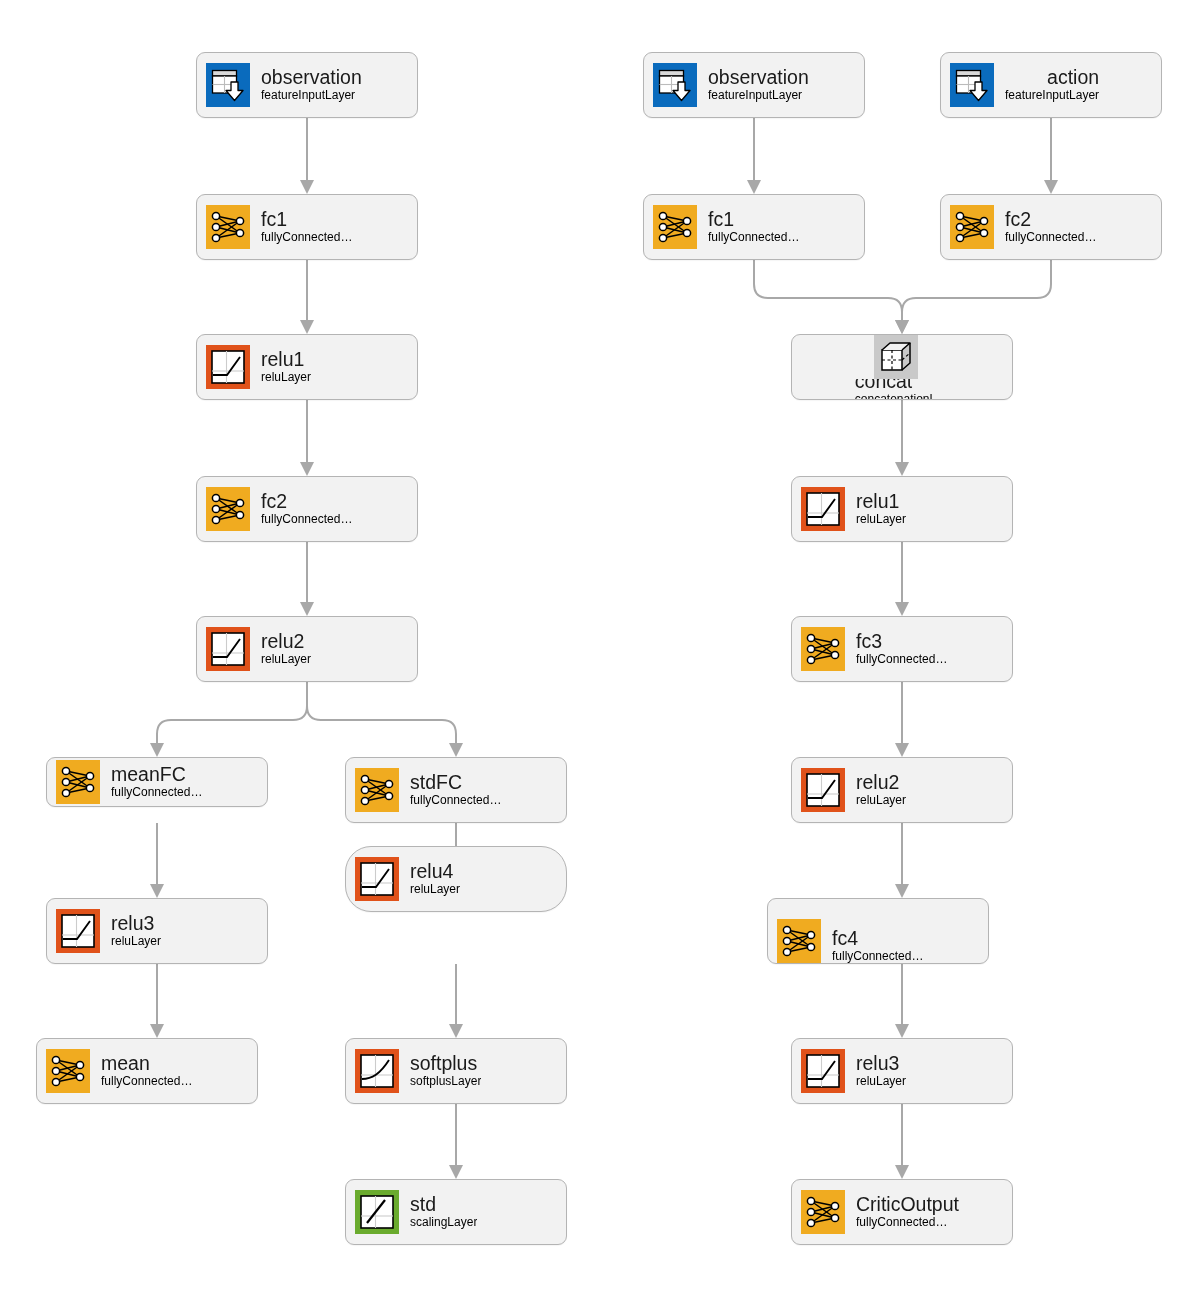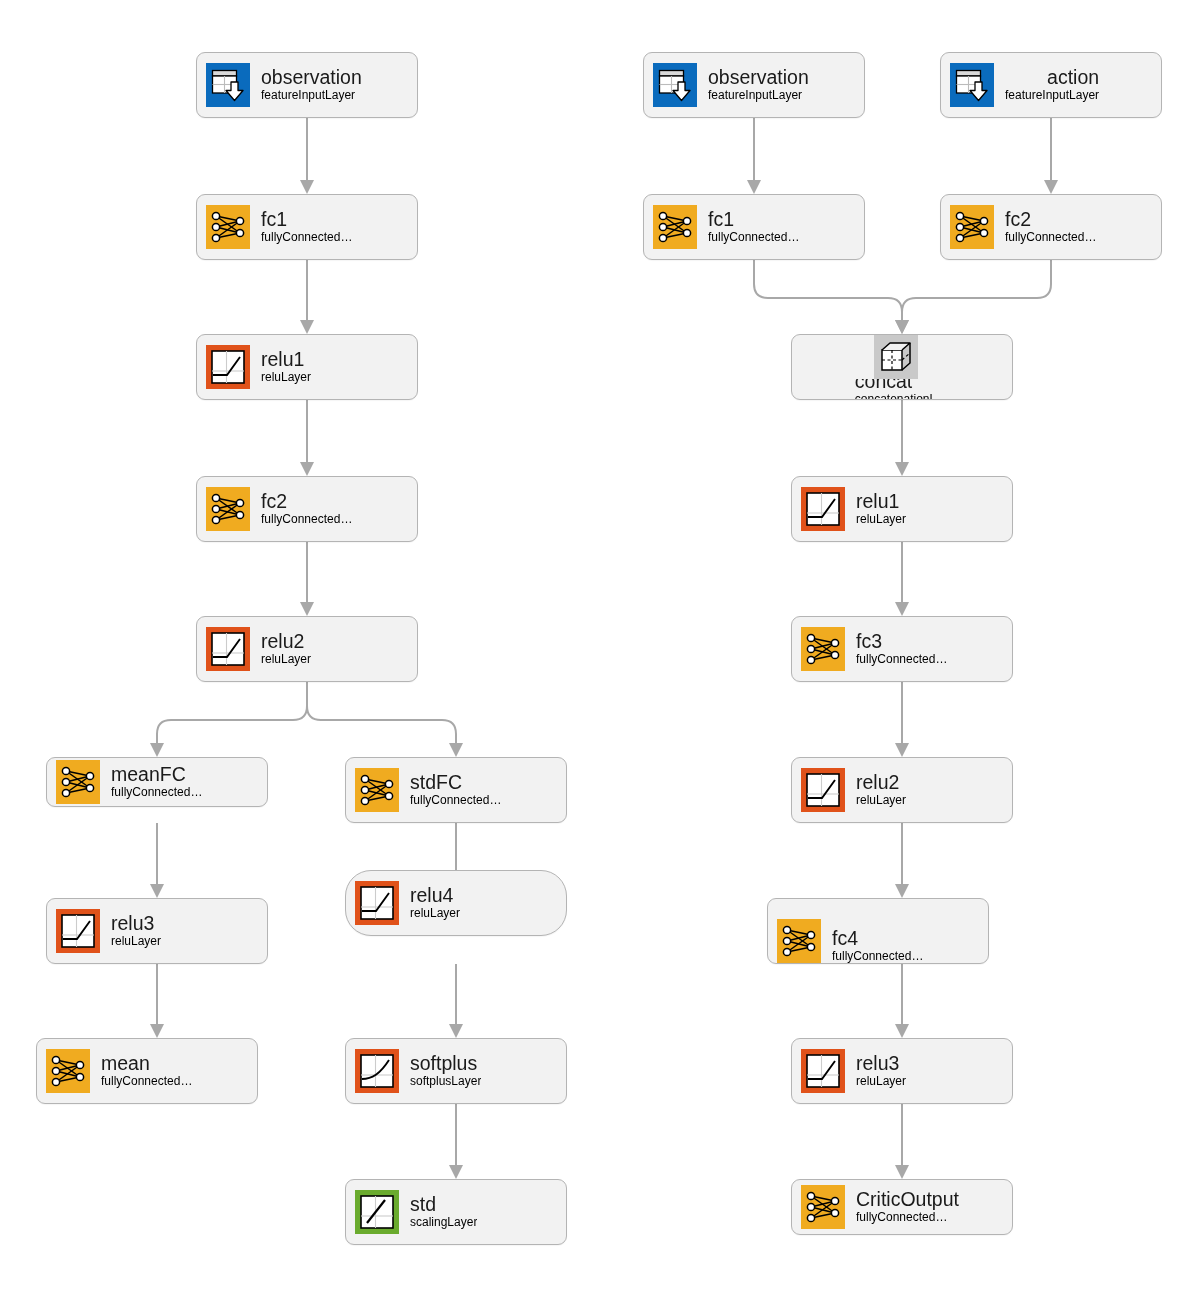--- a/index.html
+++ b/index.html
@@ -239,21 +239,21 @@
             <line x1="20.5" y1="6" x2="20.5" y2="38" stroke="#ccc" stroke-width="1.1"></line>
             <line x1="6" y1="26" x2="38" y2="26" stroke="#ccc" stroke-width="1.1"></line>
             <path d="M7 30 H21 L34 12" fill="none" stroke="#000" stroke-width="1.9"></path>
           </svg>
         </div>
         <div class="labels">
           <div class="title">relu3</div>
           <div class="subtitle">reluLayer</div>
         </div>
       </div>
-      <div class="node" style="left: 345px; top: 870px; width: 222px; height: 66px; border-radius: 26px;">
+      <div class="node" style="left: 345px; top: 846px; width: 222px; height: 66px; border-radius: 26px;">
         <div class="icon">
           <svg width="44" height="44" viewBox="0 0 44 44">
             <rect x="0" y="0" width="44" height="44" fill="#e0521a"></rect>
             <rect x="6" y="6" width="32" height="32" fill="#ffffff" stroke="#000" stroke-width="1.6"></rect>
             <line x1="20.5" y1="6" x2="20.5" y2="38" stroke="#ccc" stroke-width="1.1"></line>
             <line x1="6" y1="26" x2="38" y2="26" stroke="#ccc" stroke-width="1.1"></line>
             <path d="M7 30 H21 L34 12" fill="none" stroke="#000" stroke-width="1.9"></path>
           </svg>
         </div>
         <div class="labels">
@@ -488,21 +488,21 @@
             <line x1="20.5" y1="6" x2="20.5" y2="38" stroke="#ccc" stroke-width="1.1"></line>
             <line x1="6" y1="26" x2="38" y2="26" stroke="#ccc" stroke-width="1.1"></line>
             <path d="M7 30 H21 L34 12" fill="none" stroke="#000" stroke-width="1.9"></path>
           </svg>
         </div>
         <div class="labels">
           <div class="title">relu3</div>
           <div class="subtitle">reluLayer</div>
         </div>
       </div>
-      <div class="node" style="left: 791px; top: 1179px; width: 222px; height: 56px; align-items: center;">
+      <div class="node" style="left: 791px; top: 1179px; width: 222px; height: 66px; align-items: center;">
         <div class="icon">
           <svg width="44" height="44" viewBox="0 0 44 44">
             <rect x="0" y="0" width="44" height="44" fill="#f0ab20"></rect>
             <line x1="10" y1="11" x2="34" y2="16" stroke="#000" stroke-width="1.5"></line>
             <line x1="10" y1="11" x2="34" y2="28" stroke="#000" stroke-width="1.5"></line>
             <line x1="10" y1="22" x2="34" y2="16" stroke="#000" stroke-width="1.5"></line>
             <line x1="10" y1="22" x2="34" y2="28" stroke="#000" stroke-width="1.5"></line>
             <line x1="10" y1="33" x2="34" y2="16" stroke="#000" stroke-width="1.5"></line>
             <line x1="10" y1="33" x2="34" y2="28" stroke="#000" stroke-width="1.5"></line>
             <circle cx="10" cy="11" r="3.6" fill="#fff" stroke="#000" stroke-width="1.5"></circle>

